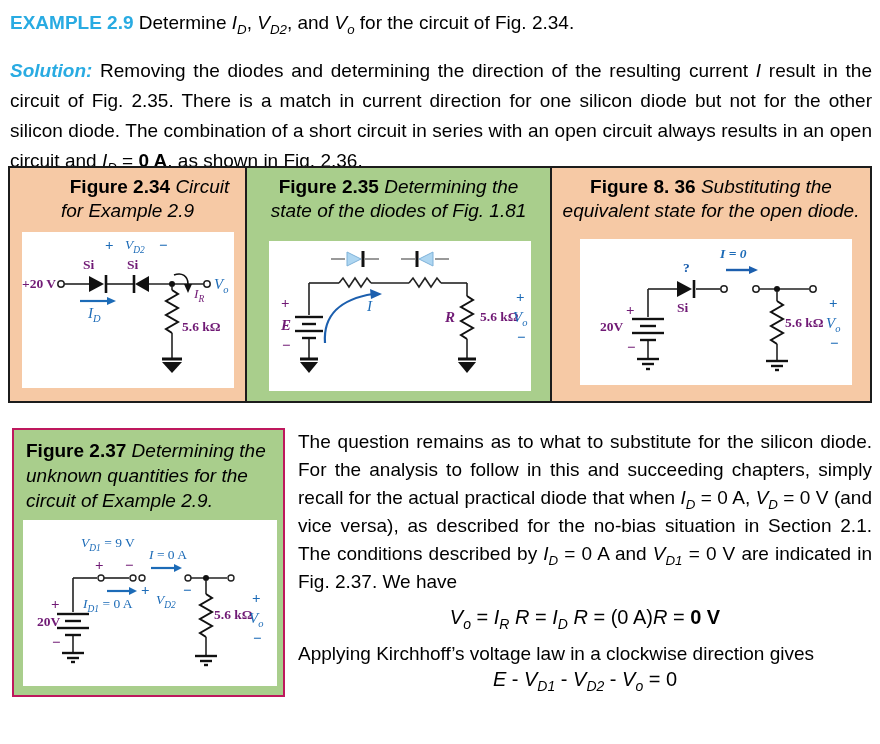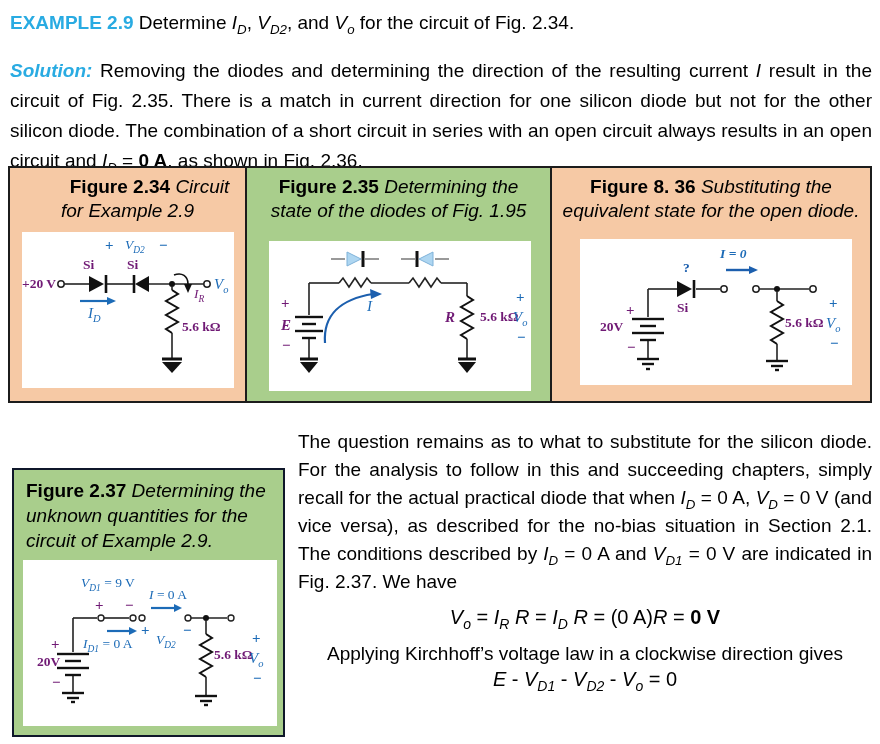--- a/index.html
+++ b/index.html
@@ -15,38 +15,38 @@
   
   .figrow{position:absolute;left:8px;top:166px;display:flex}
   .figbox{position:relative;border:2px solid #1c1c1c;height:237px}
   .figbox + .figbox{margin-left:-2px}
   .peach{background:#f6c9a5}
   .green{background:#a9ce8c}
   .figcap{text-align:center;font-size:19px;line-height:24px;padding:7px 10px 0 10px;color:#000}
   .panel{position:absolute;background:#fff}
   .panel svg{position:absolute;left:0;top:0}
   
-  .fig237box{position:absolute;left:12px;top:468px;width:273px;height:269px;
-             border:2px solid #0f172a}
+  .fig237box{position:absolute;left:12px;top:428px;width:273px;height:269px;
+             border:2px solid #be185d}
   .fig237box .figcap{text-align:left;padding:8px 10px 0 12px;line-height:25px}
   
   .clabel{position:absolute;font-family:"Liberation Serif",serif;font-size:13.5px;
           line-height:1.1;color:#701a75;white-space:nowrap}
   .blue{color:#1c6bb7}
   .b{font-weight:bold}
   .sgn{font-size:15px;font-weight:bold}
   .lg{font-size:15px}
   
   .rightcol{position:absolute;left:298px;top:428px;width:574px}
   .rightcol .para{line-height:28px}
   .eq{font-size:20px;text-align:center}
   .eq1{margin-top:10px}
   .eqrow{position:relative;margin-top:20px}
   .and-word{position:absolute;left:0;top:2px;font-size:19px}
-  .kvl{margin-top:14px;font-size:19px;text-align:center}
+  .kvl{margin-top:14px;font-size:19px;text-align:left}
   .eq3{margin-top:3px;font-size:20px}
 </style>
 </head>
 <body>
 
 <div>
 
   <p class="para example-para">
     <span class="cyan">EXAMPLE 2.9</span><span><span> Determine </span><span style="font-style: italic;">I</span><sub style="font-style: italic;">D</sub><span>, </span><span style="font-style: italic;">V</span><sub style="font-style: italic;">D2</sub><span>, and </span><span style="font-style: italic;">V</span><sub style="font-style: italic;">o</sub><span> for the circuit of Fig. 2.34.</span></span>
   </p>
@@ -100,21 +100,21 @@
         <span class="clabel blue" style="left:103px;top:6px"><span style="font-style: italic;">V</span><sub style="font-style: italic;">D2</sub></span>
         <span class="clabel sgn blue" style="left:137px;top:5px">−</span>
         <span class="clabel blue lg" style="left:66px;top:73px"><span style="font-style: italic;">I</span><sub style="font-style: italic;">D</sub></span>
         <span class="clabel" style="left:172px;top:55px"><span style="font-style: italic;">I</span><sub style="font-style: italic;">R</sub></span>
         <span class="clabel blue lg" style="left:192px;top:44px"><span style="font-style: italic;">V</span><sub style="font-style: italic;">o</sub></span>
         <span class="clabel b" style="left:160px;top:88px">5.6 kΩ</span>
       </div>
     </section>
 
     <section class="figbox green" style="width:307px">
-      <div class="figcap"><span style="font-weight: bold;">Figure 2.35 </span><span style="font-style: italic;">Determining the state of the diodes of Fig. 1.95</span></div>
+      <div class="figcap"><span style="font-weight: bold;">Figure 2.35 </span><span style="font-style: italic;">Determining the state of the diodes of Fig. 1.81</span></div>
       <div class="panel" style="left:22px;top:73px;width:262px;height:150px">
         <svg width="262" height="150" viewBox="0 0 262 150">
           <g stroke="#222" stroke-width="1.6" fill="none">
             <line x1="40" y1="42" x2="70" y2="42"></line>
             <path d="M70,42 l4,-5 l6,9 l6,-9 l6,9 l6,-9 l4,5"></path>
             <line x1="102" y1="42" x2="140" y2="42"></line>
             <path d="M140,42 l4,-5 l6,9 l6,-9 l6,9 l6,-9 l4,5"></path>
             <line x1="172" y1="42" x2="198" y2="42"></line>
             <line x1="40" y1="42" x2="40" y2="74"></line>
             <line x1="40" y1="97" x2="40" y2="118"></line>

